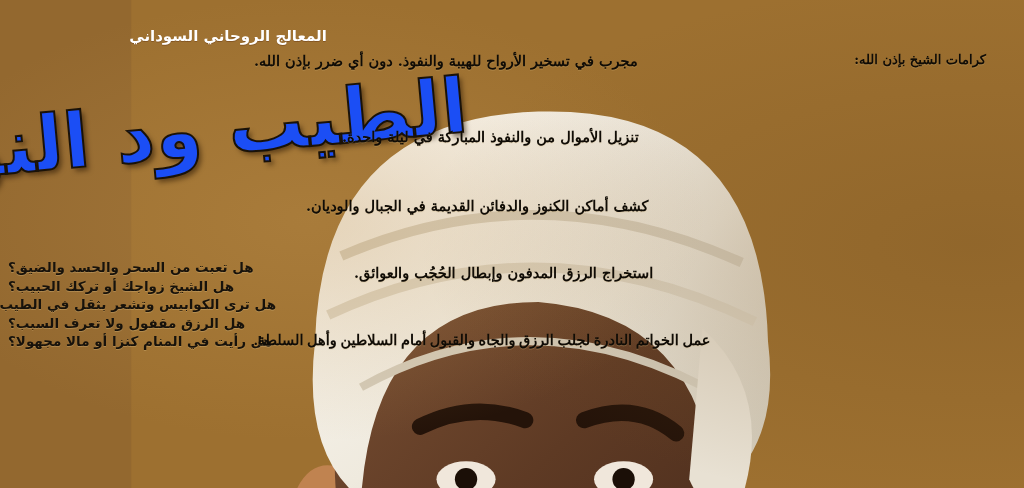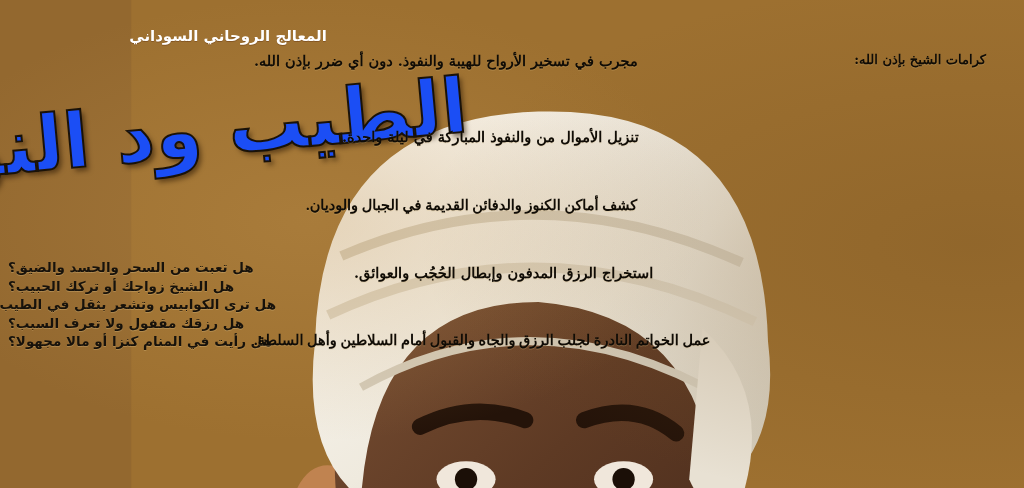--- a/index.html
+++ b/index.html
@@ -92,21 +92,21 @@
     position: absolute;
     left: 0;
     width: 100%;
     white-space: nowrap;
     direction: rtl;
     text-align: left;
   }
   .services .svc.heading { font-size: 13px; text-align: right; }
   .svc-0 { top: 0px;   padding-left: 232px; }
   .svc-1 { top: 76px;  padding-left: 88px;  }
-  .svc-2 { top: 145px; padding-left: 52px; font-family: Liberation Serif, serif;  }
+  .svc-2 { top: 145px; padding-left: 52px;  }
   .svc-3 { top: 212px; padding-left: 100px; }
   .svc-4 { top: 280px; padding-left: 0px; font-family: Liberation Serif, serif;   }
   .svc-5 { top": 0; }
   .svc-5 { top: 348px; padding-left: 12px;  }
 
   /* ---------- portrait photo (right) ---------- */
   .portrait-wrap {
     position: absolute;
     top: 0;
     right: 0;
@@ -300,21 +300,21 @@
   </div>
 
   <div class="tagline">المعالج الروحاني السوداني</div>
 
   <div class="brand">الطيب ود النور</div>
 
   <div class="questions">
     <div>هل تعبت من السحر والحسد والضيق؟</div>
     <div>هل الشيخ زواجك أو تركك الحبيب؟</div>
     <div>هل ترى الكوابيس وتشعر بثقل في الطيب؟</div>
-    <div>هل رزقك مقفول ولا تعرف السبب؟</div>
+    <div>هل الرزق مقفول ولا تعرف السبب؟</div>
     <div>هل رأيت في المنام كنزا أو مالا مجهولا؟</div>
   </div>
 
   <div class="services">
     <div class="svc heading svc-0">كرامات الشيخ بإذن الله:</div>
     <div class="svc svc-1">تنزيل الأموال من والنفوذ المباركة في ليلة واحدة.</div>
     <div class="svc svc-2">كشف أماكن الكنوز والدفائن القديمة في الجبال والوديان.</div>
     <div class="svc svc-3">استخراج الرزق المدفون وإبطال الحُجُب والعوائق.</div>
     <div class="svc svc-4">عمل الخواتم النادرة لجلب الرزق والجاه والقبول أمام السلاطين وأهل السلطة.</div>
     <div class="svc svc-5">مجرب في تسخير الأرواح للهيبة والنفوذ. دون أي ضرر بإذن الله.</div>

